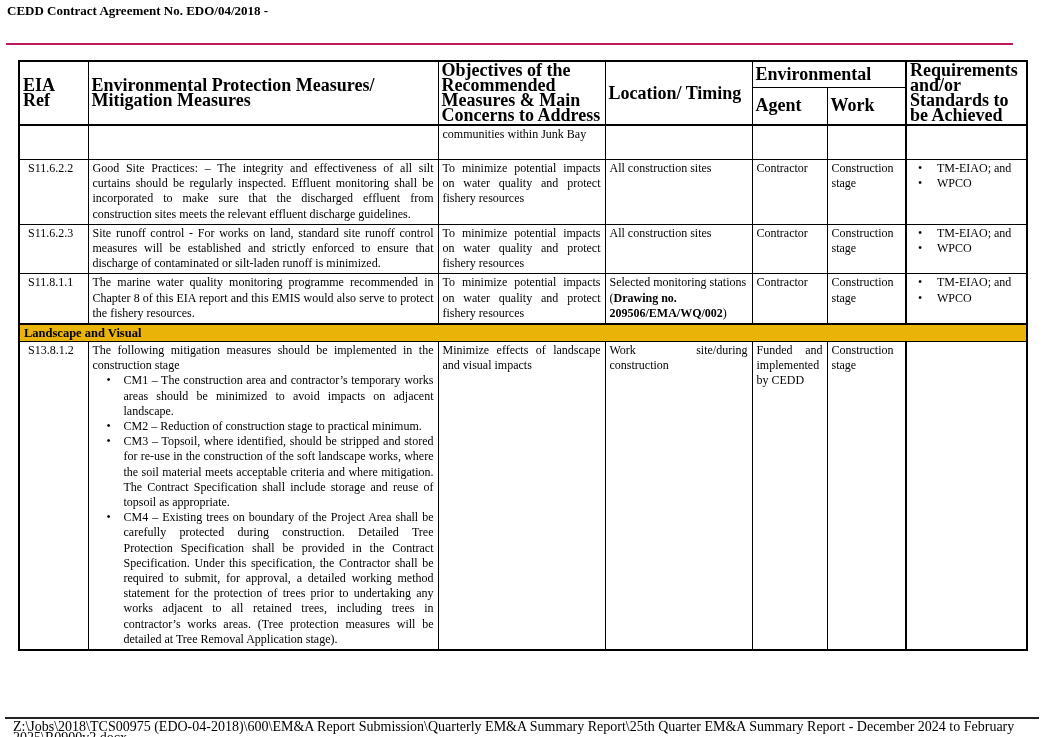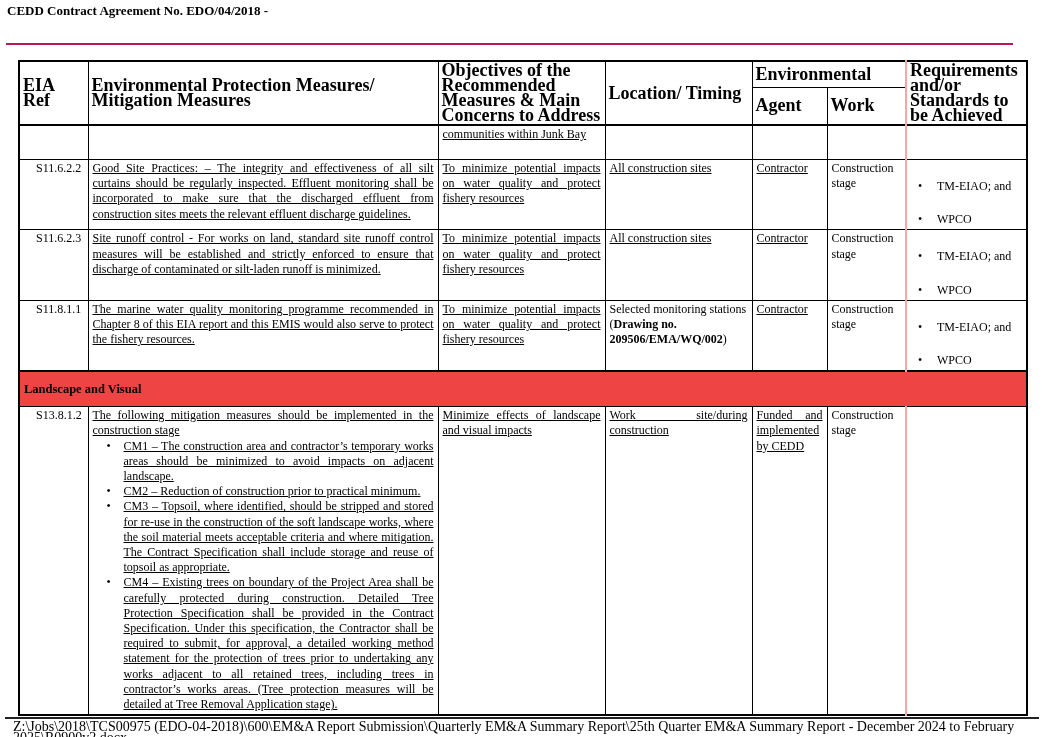--- a/index.html
+++ b/index.html
@@ -15,30 +15,30 @@
 
   
   table{position:absolute;left:18px;top:60px;width:1008px;border-collapse:collapse;
         table-layout:fixed;border:2px solid #000;}
   th,td{border:1px solid #000;overflow:hidden;}
   th{font-size:18px;font-weight:bold;text-align:left;vertical-align:middle;
      padding:1px 3px;line-height:15px;}
   thead tr:first-child{height:20px;}
   thead tr:last-child{height:29px;}
   tbody tr:first-child td{border-top:2px solid #000;}
-  .req{border-left:2px solid #fca5a5;font-family:Liberation Serif, serif;}
+  .req{border-left:2px solid #000000;font-family:Liberation Serif, serif;}
   td{font-size:12px;line-height:15.2px;vertical-align:top;padding:1px 4px 2px;}
-  .just{text-align:justify;text-decoration:underline;}
-  .cell-ref{white-space:nowrap;padding-left:16px;}
+  .just{text-align:justify;}
+  .cell-ref{white-space:nowrap;padding-left:8px;}
   .m-li{position:relative;padding-left:31px;}
   .m-li::before{content:"\2022";position:absolute;left:14px;}
-  .req-li{position:relative;padding-left:26px;margin-top:18px;}
+  .req-li{position:relative;padding-left:26px;}
   .req-li::before{content:"\2022";position:absolute;left:7px;}
-  .section-cell{background:#ef4444;font-weight:bold;font-size:12.5px;line-height:14px;
-                padding:10px 4px;border-top:2px solid #000;}
+  .section-cell{background:#eab308;font-weight:bold;font-size:12.5px;line-height:14px;
+                padding:1px 4px;border-top:2px solid #000;}
   tr.continuation td{height:30px;}
   .b{font-weight:bold;}
 
   
   .footer-rule{position:absolute;left:5px;width:1034px;top:717px;border-top:2px solid #222;}
   .footer-path{position:absolute;left:13px;top:721px;font-size:14px;line-height:11px;}
 </style>
 </head>
 <body>
 
@@ -127,21 +127,21 @@
           </td>
         </tr>
         <tr>
           <td colspan="7" class="section-cell">Landscape and Visual</td>
         </tr>
         <tr>
           <td class="cell-ref">S13.8.1.2</td>
           <td class="cell-measures">
             <div class="just">The following mitigation measures should be implemented in the construction stage</div>
             <div class="m-li just">CM1 – The construction area and contractor’s temporary works areas should be minimized to avoid impacts on adjacent landscape.</div>
-            <div class="m-li just">CM2 – Reduction of construction prior to practical minimum.</div>
+            <div class="m-li just">CM2 – Reduction of construction stage to practical minimum.</div>
             <div class="m-li just">CM3 – Topsoil, where identified, should be stripped and stored for re-use in the construction of the soft landscape works, where the soil material meets acceptable criteria and where mitigation. The Contract Specification shall include storage and reuse of topsoil as appropriate.</div>
             <div class="m-li just">CM4 – Existing trees on boundary of the Project Area shall be carefully protected during construction. Detailed Tree Protection Specification shall be provided in the Contract Specification. Under this specification, the Contractor shall be required to submit, for approval, a detailed working method statement for the protection of trees prior to undertaking any works adjacent to all retained trees, including trees in contractor’s works areas. (Tree protection measures will be detailed at Tree Removal Application stage).</div>
           </td>
           <td class="cell-obj just">Minimize effects of landscape and visual impacts</td>
           <td class="cell-loc just"><span>Work site/during construction</span></td>
           <td class="cell-agent just">Funded and implemented by CEDD</td>
           <td class="cell-stage">Construction stage</td>
           <td class="cell-reqs req"></td>
         </tr>
       </tbody>

